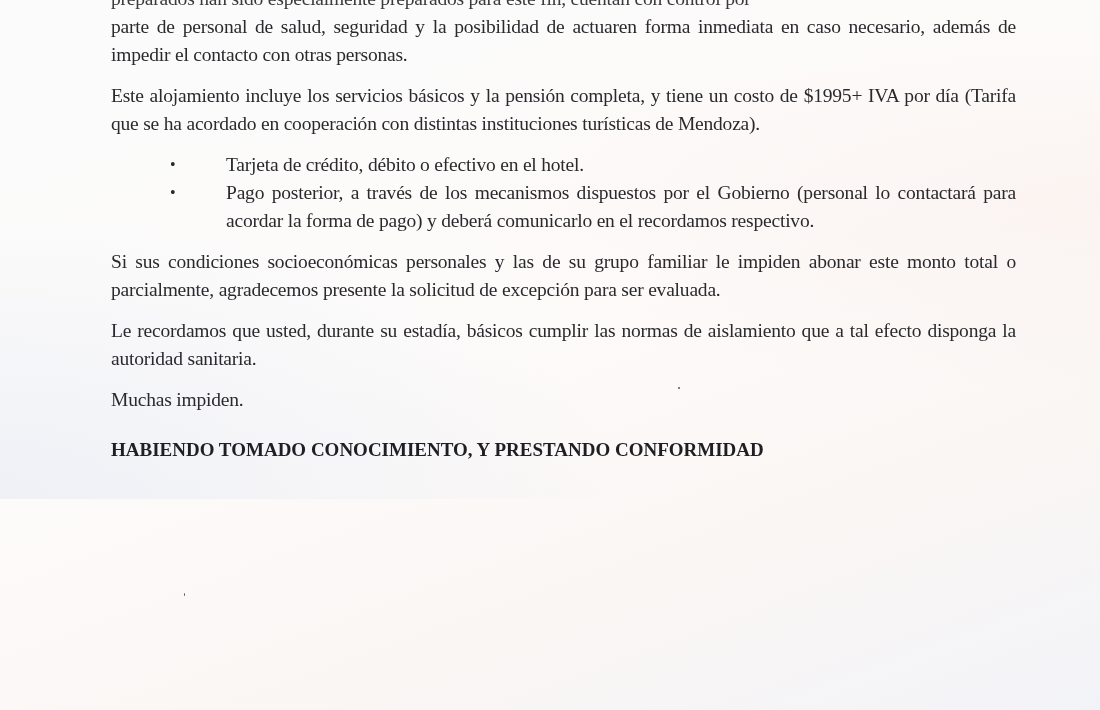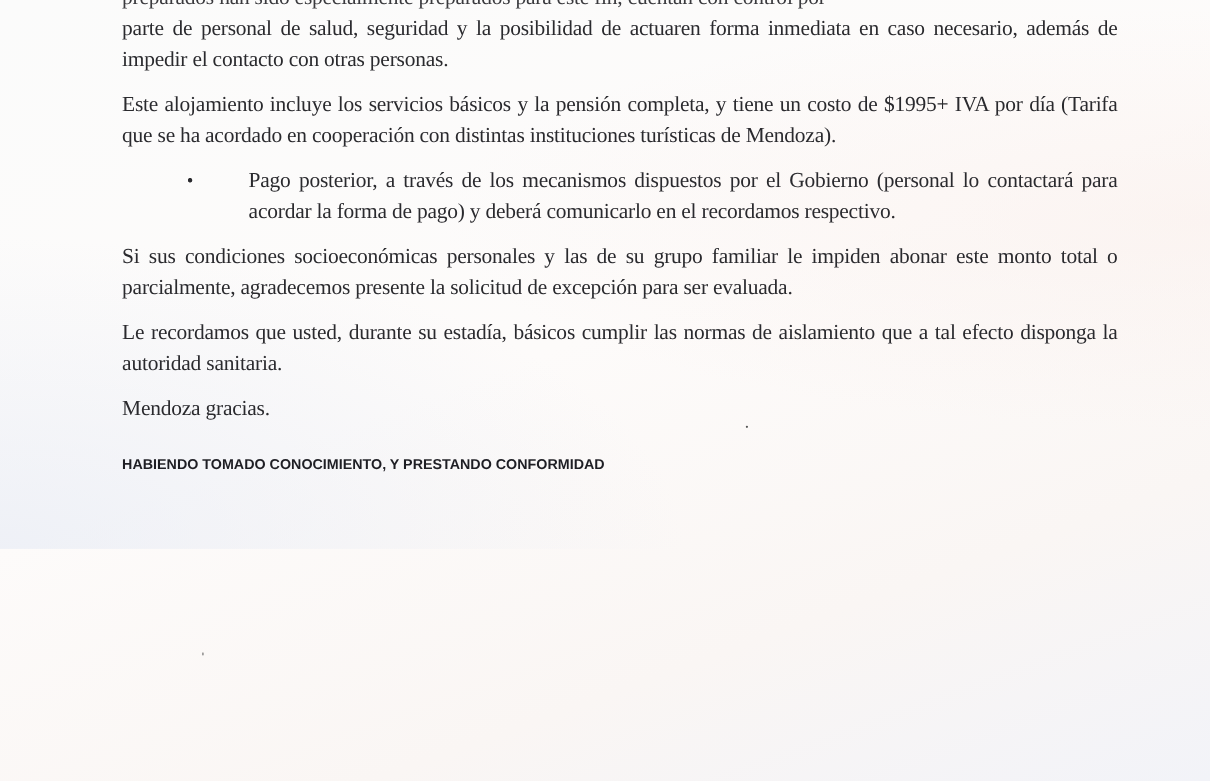--- a/index.html
+++ b/index.html
@@ -55,23 +55,23 @@
       text-align-last: left;
     }
     ul.payment-list li .bullet {
       position: absolute;
       left: 0;
       top: 0;
       width: 20px;
       font-size: 16px;
     }
     p.closing-heading {
-      font-family: Liberation Sans, sans-serif;
+      font-family: Liberation Serif, serif;
       font-weight: bold;
-      font-size: 13px;
+      font-size: 19px;
       letter-spacing: 0;
       color: #1e1e24;
       margin-top: 22px;
     }
     .speck {
       position: absolute;
       width: 2px;
       height: 2px;
       border-radius: 50%;
       background: #555;
@@ -81,26 +81,27 @@
 <body>
 
 <div class="page">
   <div class="content">
     <p class="cut-line">preparados han sido especialmente preparados para este fin, cuentan con control por</p>
     <p style="margin-top:-13px;">parte de personal de salud, seguridad y la posibilidad de actuaren forma inmediata en caso necesario, además de impedir el contacto con otras personas.</p>
     <p>Este alojamiento incluye los servicios básicos y la pensión completa, y tiene un costo de $1995+ IVA por día (Tarifa que se ha acordado en cooperación con distintas instituciones turísticas de Mendoza).</p>
     <ul class="payment-list">
       <li>
         <span class="bullet">•</span>
+        <span>Tarjeta de crédito, débito o efectivo en el hotel.</span>
       </li>
       <li>
         <span class="bullet">•</span>
         <span>Pago posterior, a través de los mecanismos dispuestos por el Gobierno (personal lo contactará para acordar la forma de pago) y deberá comunicarlo en el recordamos respectivo.</span>
       </li>
     </ul>
     <p>Si sus condiciones socioeconómicas personales y las de su grupo familiar le impiden abonar este monto total o parcialmente, agradecemos presente la solicitud de excepción para ser evaluada.</p>
     <p>Le recordamos que usted, durante su estadía, básicos cumplir las normas de aislamiento que a tal efecto disponga la autoridad sanitaria.</p>
-    <p>Mendoza gracias.</p>
+    <p>Muchas impiden.</p>
     <p class="closing-heading">HABIENDO TOMADO CONOCIMIENTO, Y PRESTANDO CONFORMIDAD</p>
   </div>
   <span class="speck" style="left:678px; top:387px;"></span>
   <span class="speck" style="left:184px; top:593px; width:1px; height:3px;"></span>
 </div>
 
 </body></html>

